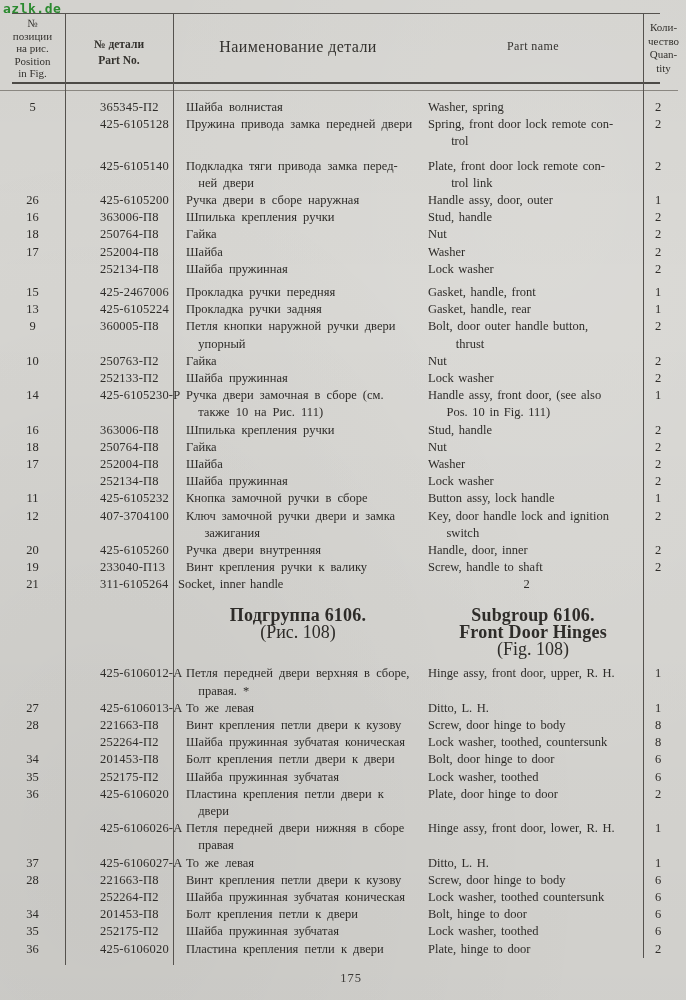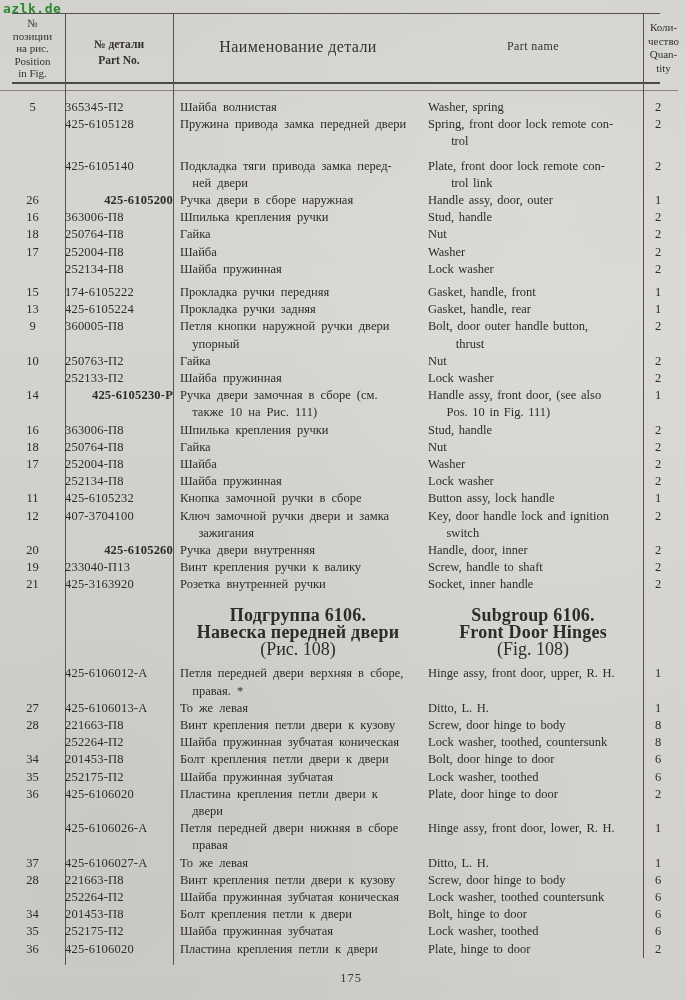--- a/index.html
+++ b/index.html
@@ -38,23 +38,23 @@
   .h-part{left:65px;top:36px;width:108px;font-size:11.5px;line-height:16px;font-weight:bold;}
   .h-ru{left:173px;top:41px;width:250px;font-size:16px;letter-spacing:0.4px;}
   .h-en{left:423px;top:40px;width:220px;font-size:12px;letter-spacing:0.4px;}
   .h-qty{left:641px;top:21px;width:45px;line-height:13.5px;}
 
   
   .rows{position:absolute;left:0;top:99px;width:686px;}
   .row{display:grid;grid-template-columns:65px 108px 250px 220px 43px;}
   .cell{font-size:12.5px;line-height:17.2px;}
   .pos{text-align:center;}
-  .part{letter-spacing:0.2px;white-space:nowrap;}
-  .part.bold{font-weight:bold;text-align:right;}
-  .ru{padding-left:7px;padding-right:8px;white-space:pre-wrap;word-spacing:3px;}
+  .part{padding-left:7px;letter-spacing:0.2px;white-space:nowrap;margin-left:28px;}
+  .part.bold{font-weight:normal;}
+  .ru{padding-left:13px;padding-right:8px;white-space:pre-wrap;word-spacing:3px;}
   .en{padding-left:5px;padding-right:3px;white-space:pre-wrap;word-spacing:1.5px;}
   .qty{text-align:center;padding-right:13px;}
   .rows .row:nth-child(3){margin-top:7px;}
   .rows .row:nth-child(9){margin-top:6px;}
   .row.subgroup{margin-top:13px;margin-bottom:7px;}
   .sub-stack{text-align:center;font-size:18px;line-height:17.2px;}
   .sub-line.bold{font-weight:bold;letter-spacing:0.2px;}
 
   .page-number{
     position:absolute;left:0;top:971px;width:686px;
@@ -144,21 +144,21 @@
       </div>
       <div class="row">
         <div class="cell pos"></div>
         <div class="cell part">252134-П8</div>
         <div class="cell ru">Шайба пружинная</div>
         <div class="cell en">Lock washer</div>
         <div class="cell qty">2</div>
       </div>
       <div class="row">
         <div class="cell pos">15</div>
-        <div class="cell part">174-6105222</div>
+        <div class="cell part">425-2467006</div>
         <div class="cell ru">Прокладка ручки передняя</div>
         <div class="cell en">Gasket, handle, front</div>
         <div class="cell qty">1</div>
       </div>
       <div class="row">
         <div class="cell pos">13</div>
         <div class="cell part">425-6105224</div>
         <div class="cell ru">Прокладка ручки задняя</div>
         <div class="cell en">Gasket, handle, rear</div>
         <div class="cell qty">1</div>
@@ -248,31 +248,29 @@
       </div>
       <div class="row">
         <div class="cell pos">19</div>
         <div class="cell part">233040-П13</div>
         <div class="cell ru">Винт крепления ручки к валику</div>
         <div class="cell en">Screw, handle to shaft</div>
         <div class="cell qty">2</div>
       </div>
       <div class="row">
         <div class="cell pos">21</div>
-        <div class="cell part">425-3163920</div>
-        <div class="cell ru">Розетка внутренней ручки</div>
+        <div class="cell part">311-6105264</div>
         <div class="cell en">Socket, inner handle</div>
         <div class="cell qty">2</div>
       </div>
       <div class="row subgroup">
         <div class="cell pos"></div>
         <div class="cell part"></div>
         <div class="cell sub-stack">
           <div class="sub-line bold">Подгруппа 6106.</div>
-          <div class="sub-line bold">Навеска передней двери</div>
           <div class="sub-line">(Рис. 108)</div>
         </div>
         <div class="cell sub-stack">
           <div class="sub-line bold">Subgroup 6106.</div>
           <div class="sub-line bold">Front Door Hinges</div>
           <div class="sub-line">(Fig. 108)</div>
         </div>
         <div class="cell qty"></div>
       </div>
       <div class="row">

